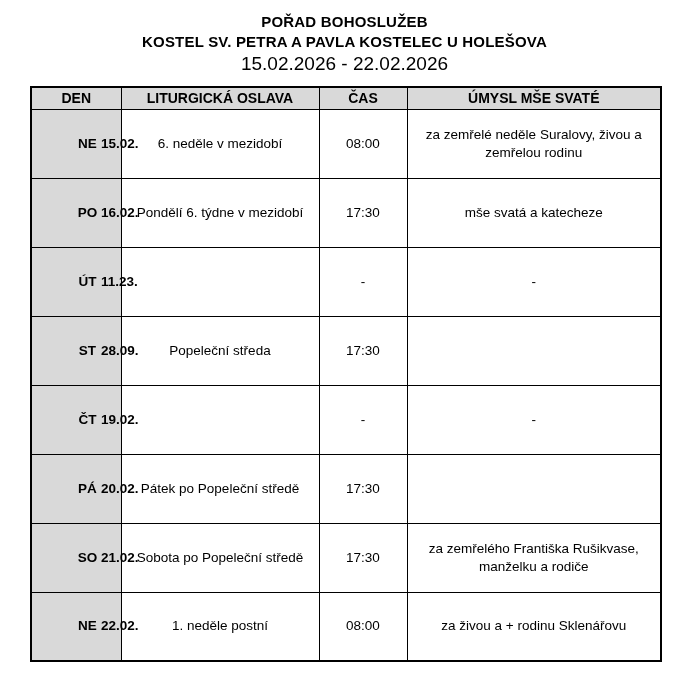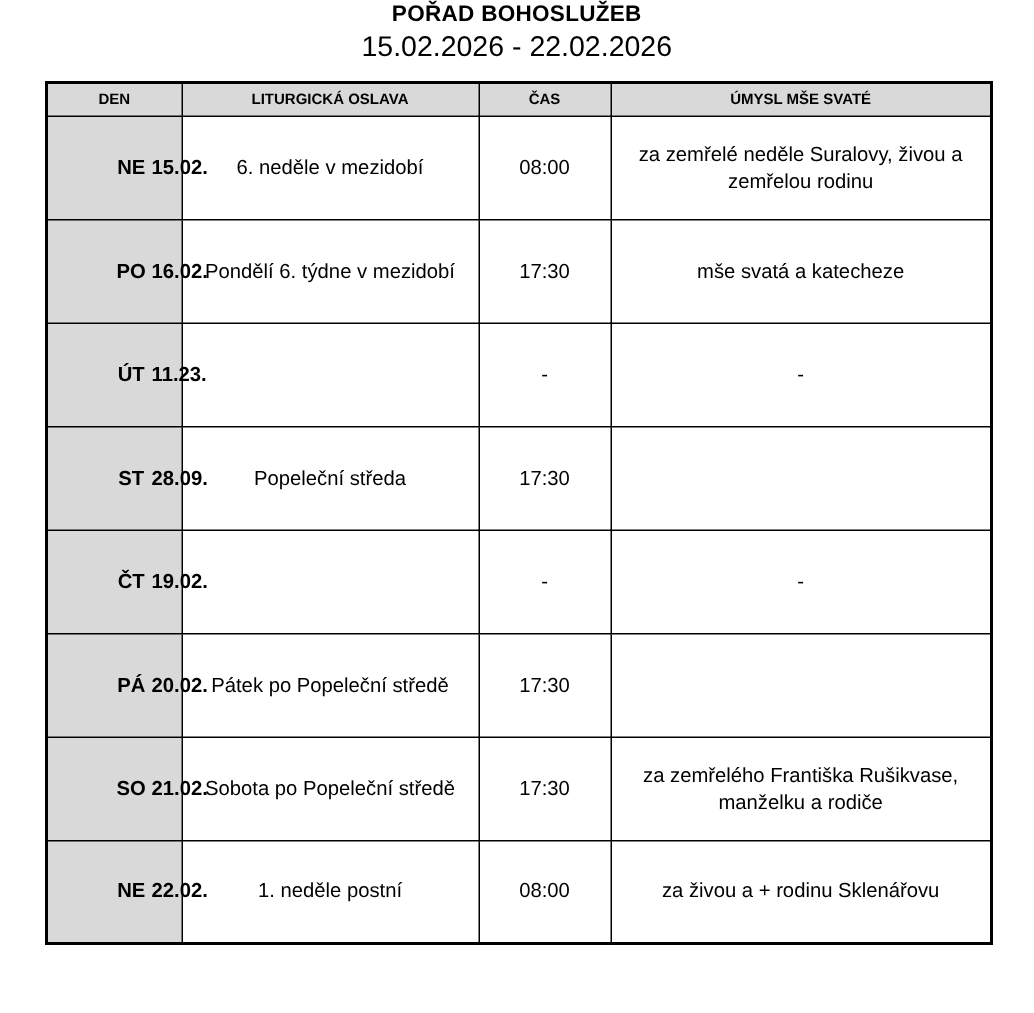--- a/index.html
+++ b/index.html
@@ -7,20 +7,21 @@
     margin: 0;
     padding: 0;
     background: #ffffff;
     width: 689px;
     height: 675px;
     font-family: "Liberation Sans", sans-serif;
     color: #000000;
   }
   .page-header {
     text-align: center;
+    padding-top: 12px;
   }
   .page-title,
   .page-subtitle {
     font-size: 15px;
     font-weight: bold;
     line-height: 20px;
     letter-spacing: 0.2px;
   }
   .date-range {
     font-size: 19px;
@@ -33,21 +34,21 @@
     width: 630px;
     margin: 13px 0 0 30px;
     border: 2px solid #000000;
   }
   table.schedule th,
   table.schedule td {
     border: 1px solid #000000;
   }
   table.schedule th {
     background: #d9d9d9;
-    font-size: 10px;
+    font-size: 14px;
     font-weight: bold;
     height: 22px;
     padding: 2px 2px;
     text-align: center;
   }
   table.schedule td {
     font-size: 13.5px;
     line-height: 18px;
     height: 69px;
     vertical-align: middle;
@@ -69,20 +70,21 @@
   col.c-day  { width: 90px; }
   col.c-cel  { width: 198px; }
   col.c-time { width: 88px; }
   col.c-int  { width: 254px; }
 </style>
 </head>
 <body>
 
 <div class="page-header">
   <div class="page-title">POŘAD BOHOSLUŽEB</div>
+  <div class="page-subtitle">KOSTEL SV. PETRA A PAVLA KOSTELEC U HOLEŠOVA</div>
   <div class="date-range">15.02.2026 - 22.02.2026</div>
 </div>
 
 <table class="schedule">
   <colgroup>
     <col class="c-day">
       <col class="c-cel">
       <col class="c-time">
       <col class="c-int">
   </colgroup>

